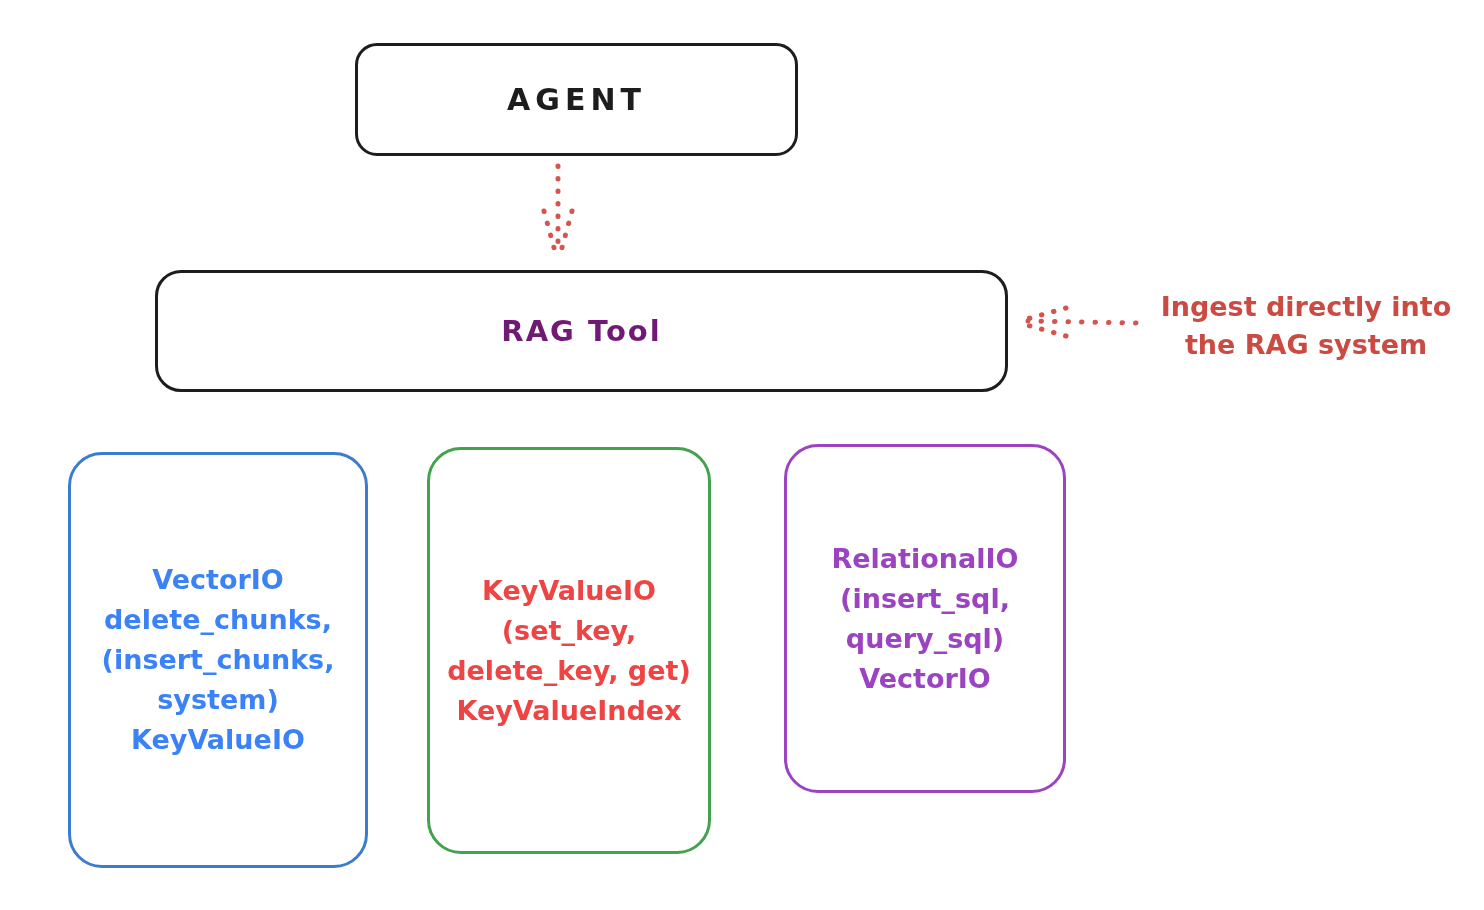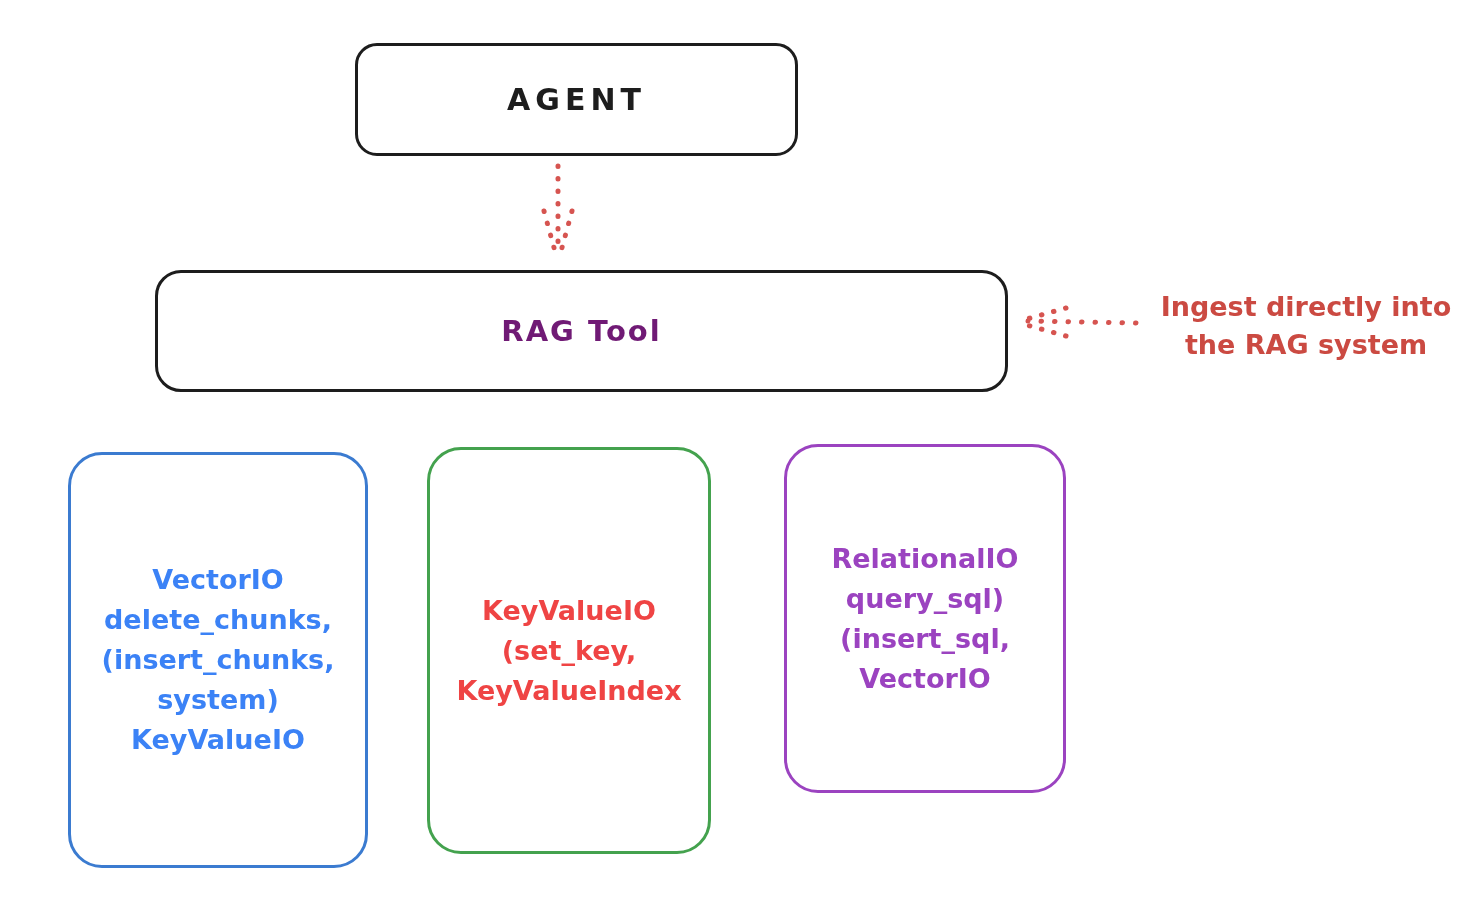--- a/index.html
+++ b/index.html
@@ -139,23 +139,24 @@
     <div>VectorIO</div>
     <div>delete_chunks,</div>
     <div>(insert_chunks,</div>
     <div>system)</div>
     <div class="store-index">KeyValueIO</div>
   </div>
 
   <div class="node store-box store-green">
     <div>KeyValueIO</div>
     <div>(set_key,</div>
+    <div>delete_key, get)</div>
     <div class="store-index">KeyValueIndex</div>
   </div>
 
   <div class="node store-box store-purple">
     <div>RelationalIO</div>
+    <div>(insert_sql,</div>
     <div>query_sql)</div>
-    <div>(insert_sql,</div>
     <div class="store-index">VectorIO</div>
   </div>
 
 </div>
 
 </body></html>

